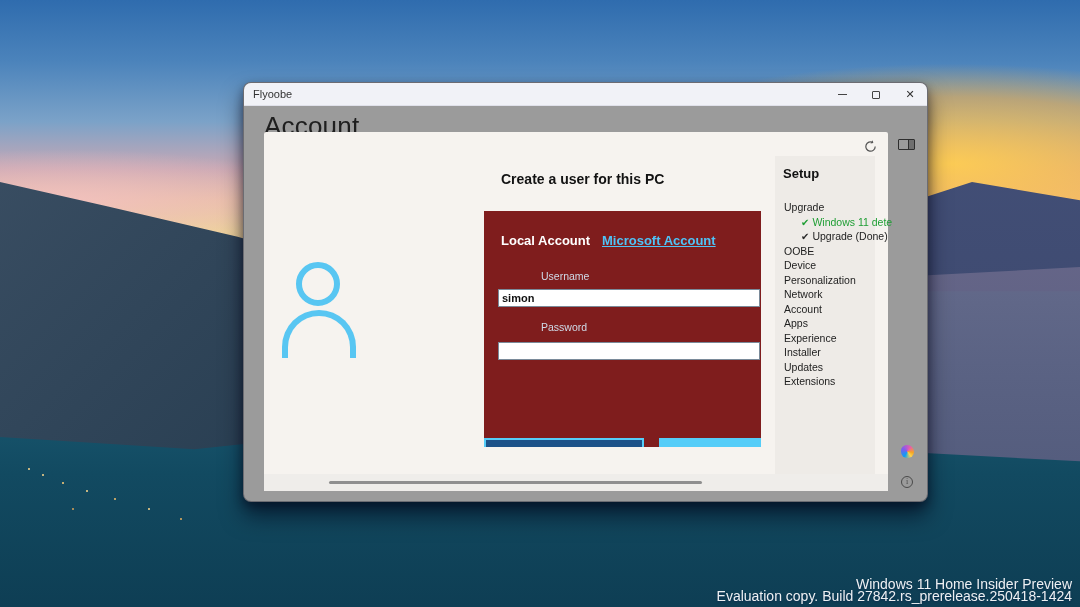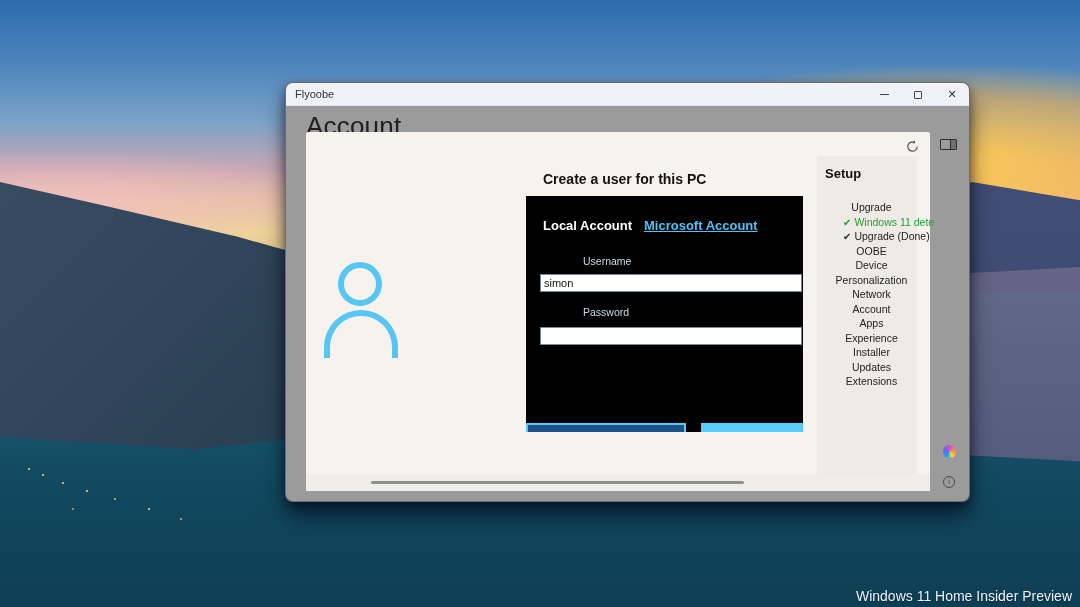--- a/index.html
+++ b/index.html
@@ -26,21 +26,21 @@
     background:linear-gradient(180deg,rgba(125,118,152,.85),rgba(82,88,122,.92)); }
   .town-lights { position:absolute; left:28px; top:468px; width:2px; height:2px; border-radius:50%; background:#ffd98d;
     box-shadow:14px 6px 0 #ffd98d, 34px 14px 0 #ffcf7a, 58px 22px 0 #ffd98d, 86px 30px 0 #f7c06a, 120px 40px 0 #ffd98d, 152px 50px 0 #e8b05e, 44px 40px 0 #d9a258; }
 
   .watermark { position:absolute; right:8px; bottom:5px; text-align:right; color:rgba(255,255,255,.93);
     font-size:14px; line-height:12px; text-shadow:0 1px 2px rgba(0,0,60,.35); }
 
   
   .win { position:absolute; left:243px; top:82px; width:685px; height:420px; border-radius:8px;
     overflow:hidden; background:#9b9b9b; border:1px solid rgba(70,70,80,.55);
-    box-shadow:0 14px 22px rgba(0,0,20,.55), 0 4px 10px rgba(0,0,20,.4);margin-left:42px; }
+    box-shadow:0 14px 22px rgba(0,0,20,.55), 0 4px 10px rgba(0,0,20,.4); }
   .titlebar { position:absolute; left:0; top:0; right:0; height:23px; background:#f1f2f7;
     border-bottom:1px solid #e0e1ea; display:flex; align-items:center; }
   .titlebar-title { font-size:11px; color:#333; padding-left:9px; }
   .controls { position:absolute; right:0; top:0; height:23px; display:flex; align-items:center; }
   .ctl { width:34px; height:23px; display:flex; align-items:center; justify-content:center; cursor:default; }
   .min-bar { width:9px; height:1px; background:#444; }
   .max-box { width:8px; height:8px; border:1px solid #444; border-radius:1px; }
   .close-x { font-size:11px; color:#333; line-height:1; }
 
   .page-title { position:absolute; left:20px; top:28px; font-size:26px; color:#1f1f1f; letter-spacing:.2px; z-index:1; }
@@ -52,35 +52,35 @@
 
   .panel-heading { position:absolute; left:237px; top:39px; font-size:14px; font-weight:bold; color:#121212; }
 
   
   .person { position:absolute; left:18px; top:130px; width:74px; height:96px; }
   .person .head { position:absolute; left:14px; top:0; width:44px; height:44px; border:6px solid #58c6f2; border-radius:50%; }
   .person .body { position:absolute; left:0; top:48px; width:74px; height:48px; border:6px solid #58c6f2;
     border-bottom:none; border-radius:40px 40px 0 0; }
 
   
-  .form { position:absolute; left:220px; top:64px; width:277px; height:236px; background:#000000; overflow:hidden; }
+  .form { position:absolute; left:220px; top:79px; width:277px; height:236px; background:#7f1d1d; overflow:hidden; }
   .tab { position:absolute; top:22px; font-size:13px; font-weight:bold; cursor:default; }
   .tab-local { left:17px; color:#ffffff; }
   .tab-ms { left:118px; color:#4fc3f7; text-decoration:underline; }
   .fld-label { position:absolute; left:17px; font-size:10.5px; color:#cfdbe8;padding-left:40px; }
   .fld-input { position:absolute; left:14px; width:262px; height:18px; border:1px solid #7a8a99; background:#fff;
     font-size:11px; padding:0 3px; font-family:"Liberation Sans", sans-serif; color:#111; outline:none; }
   .btn-outline { position:absolute; left:0; top:227px; width:160px; height:14px; background:#1d5289;
     border:2px solid #55cdf8; border-bottom:none; cursor:pointer; }
   .btn-filled { position:absolute; left:175px; top:227px; width:102px; height:14px; background:#55cdf8; border:none; cursor:pointer; }
 
   
   .sidebar { position:absolute; left:511px; top:24px; width:100px; height:320px; background:#eeebe7; }
   .sidebar-title { position:absolute; left:8px; top:10px; font-size:13px; font-weight:bold; color:#111; }
-  .tree { position:absolute; left:0; top:44px; right:0; font-size:10.5px; color:#222;text-align:center; }
+  .tree { position:absolute; left:0; top:44px; right:0; font-size:10.5px; color:#222; }
   .tree-row { height:14.5px; line-height:14.5px; white-space:nowrap; cursor:default; }
   .ind0 { padding-left:9px; } .ind1 { padding-left:9px; } .ind-chk { padding-left:26px; }
   .chk { font-size:10px; margin-right:3px; }
   .chk-green { color:#1f9e34; } .txt-green { color:#1f9e34; } .chk-dark { color:#2a2a2a; }
 
   
   .hscroll { position:absolute; left:0; right:0; bottom:0; height:17px; background:#efedea; }
   .hscroll-thumb { position:absolute; left:65px; top:7px; width:373px; height:3px; background:#8f8f8f; border-radius:2px; }
 
   
@@ -101,20 +101,21 @@
   <div class="glow-orange"></div>
   <div class="glow-pink"></div>
   <div class="sea"></div>
   <div class="mtn-left"></div>
   <div class="mtn-right"></div>
   <div class="haze-right"></div>
   <div class="town-lights"></div>
 
   <div class="watermark">
     <div>Windows 11 Home Insider Preview</div>
+    <div>Evaluation copy. Build 27842.rs_prerelease.250418-1424</div>
   </div>
 
   <div class="win">
     <div class="titlebar">
       <span class="titlebar-title">Flyoobe</span>
       <div class="controls">
         <div class="ctl">
             <span class="min-bar"></span>
           </div>
         <div class="ctl">
@@ -143,21 +144,21 @@
       <div class="person">
         <div class="head"></div>
         <div class="body"></div>
       </div>
 
       <div class="form">
         <span class="tab tab-local">Local Account</span>
         <span class="tab tab-ms">Microsoft Account</span>
 
         <span class="fld-label" style="top:59px">Username</span>
-        <input class="fld-input" style="top: 78px;" value="simon">
+        <input class="fld-input" style="top: 78px; font-weight: bold;" value="simon">
 
         <span class="fld-label" style="top:110px">Password</span>
         <input class="fld-input" type="password" style="top: 131px;" value="">
 
         <button class="btn-outline"></button>
         <button class="btn-filled"></button>
       </div>
 
       <div class="sidebar">
         <div class="sidebar-title">Setup</div>

